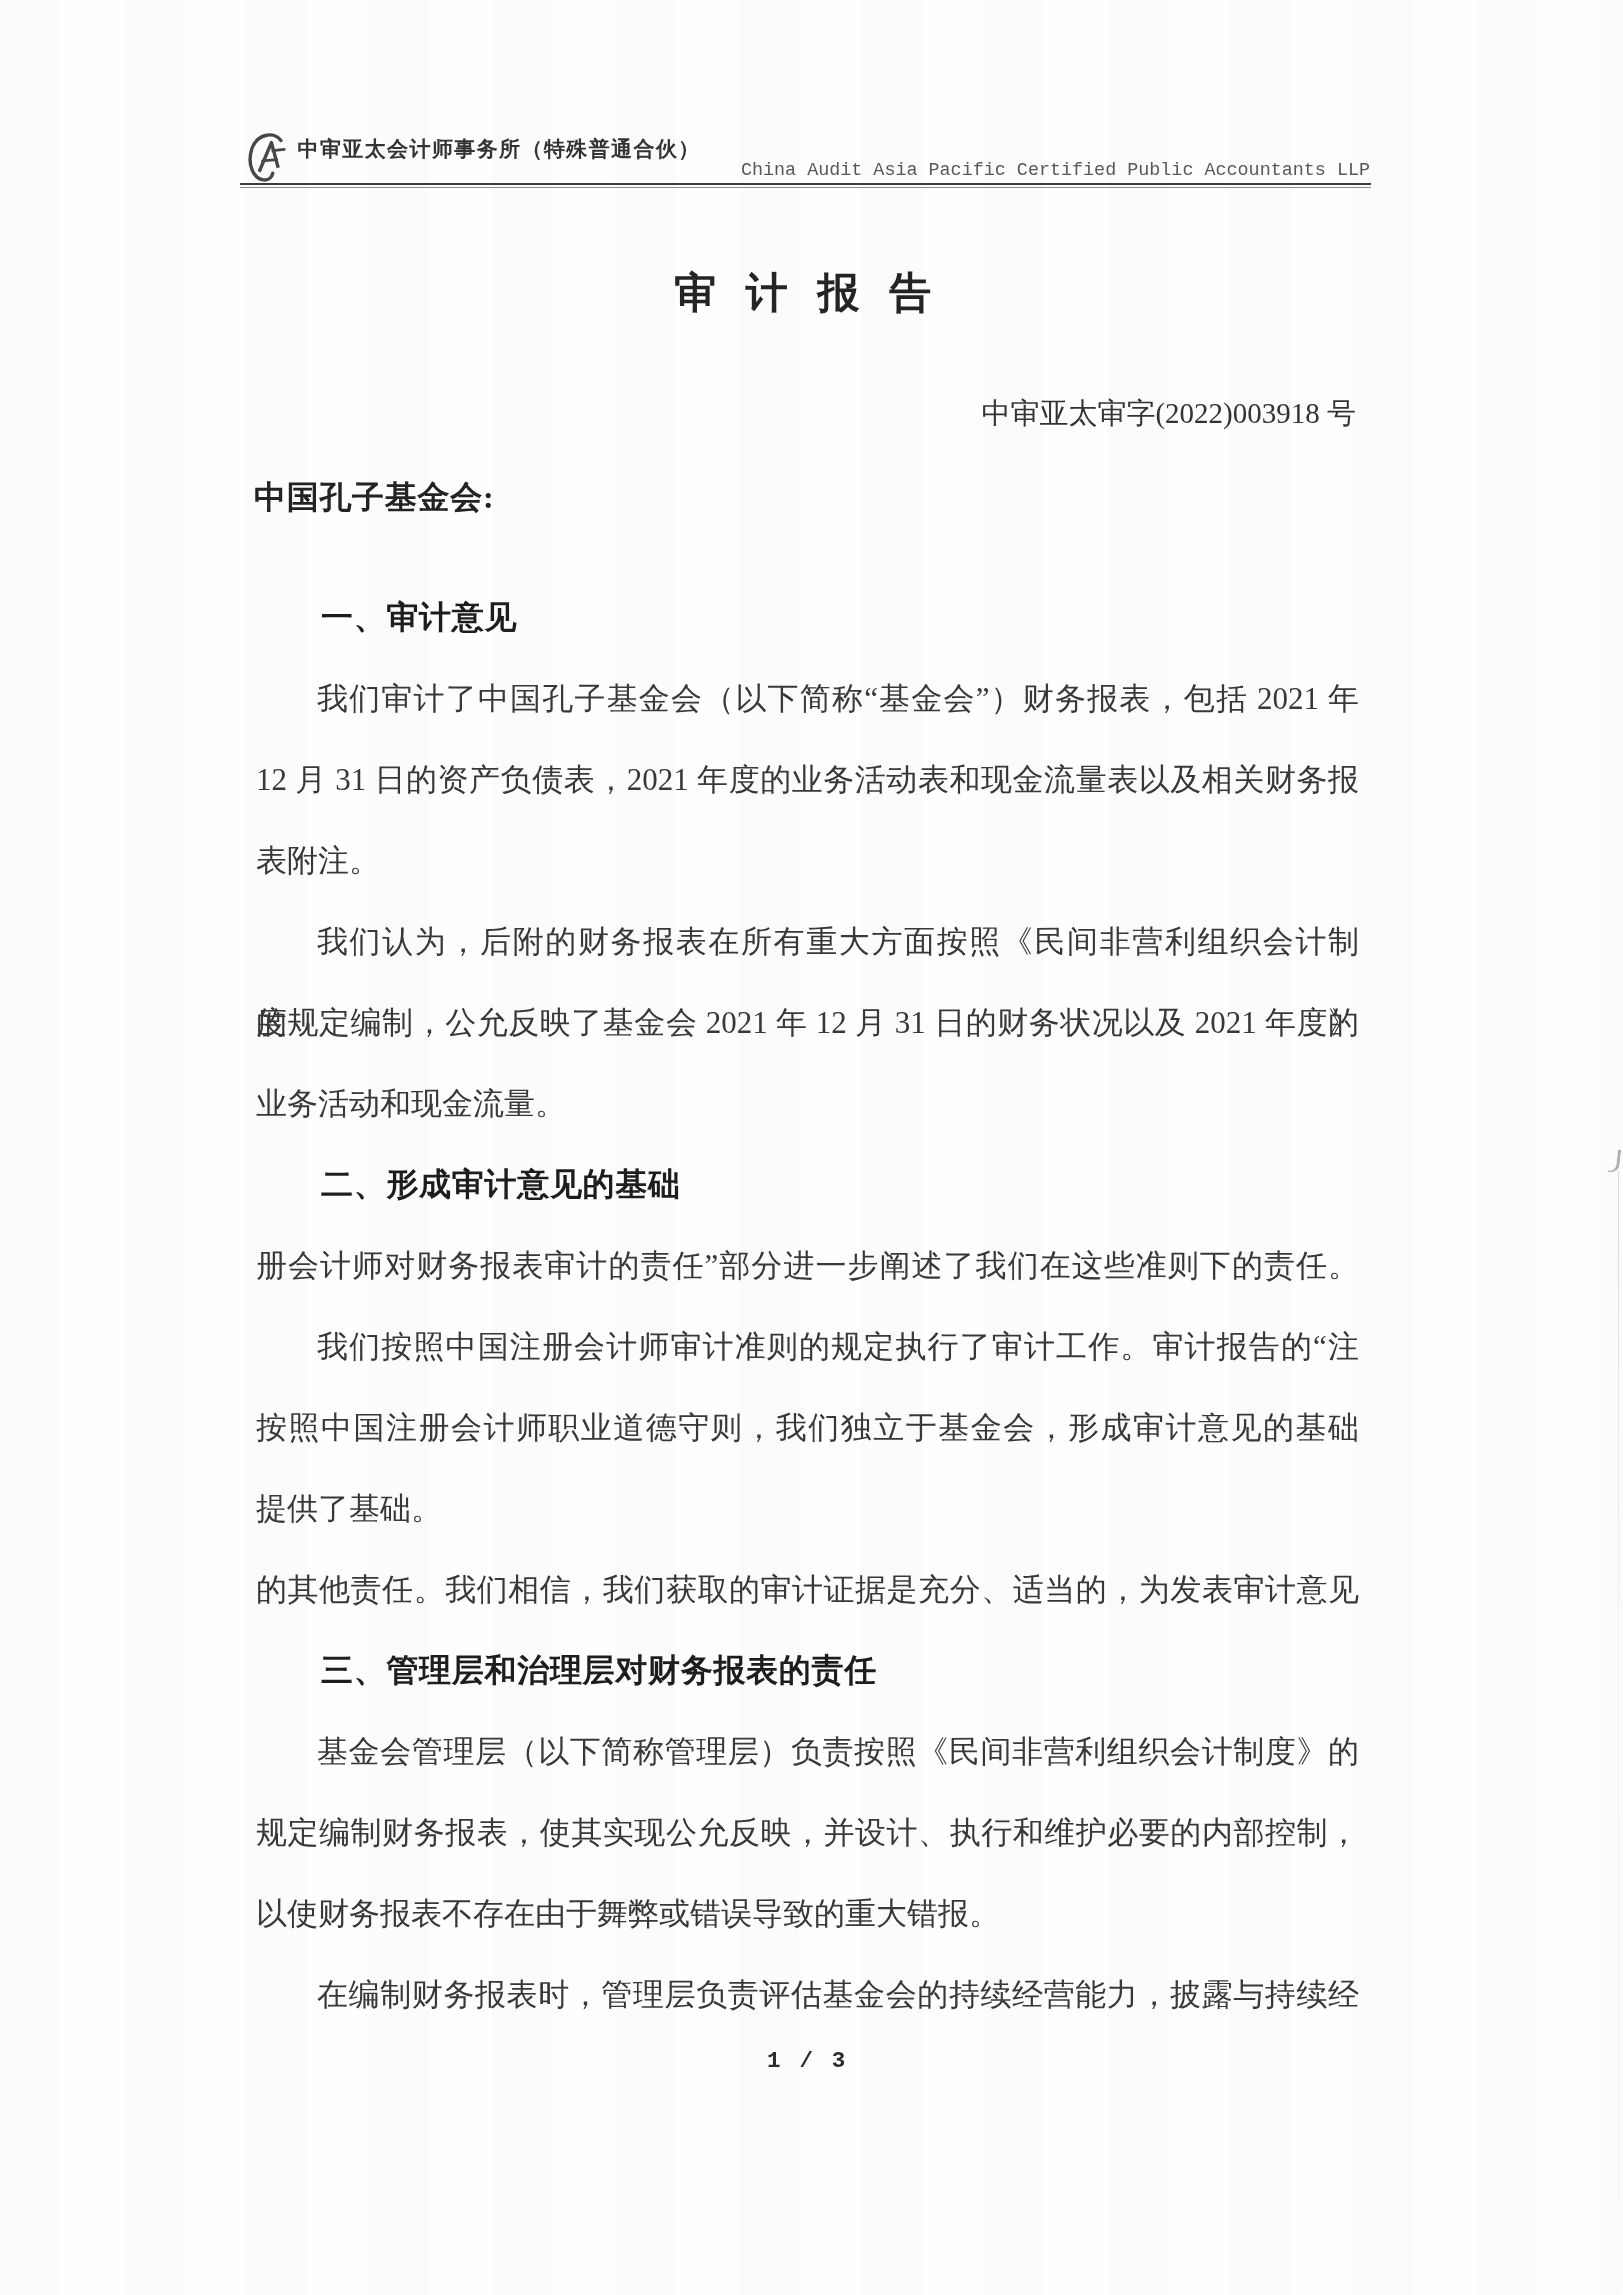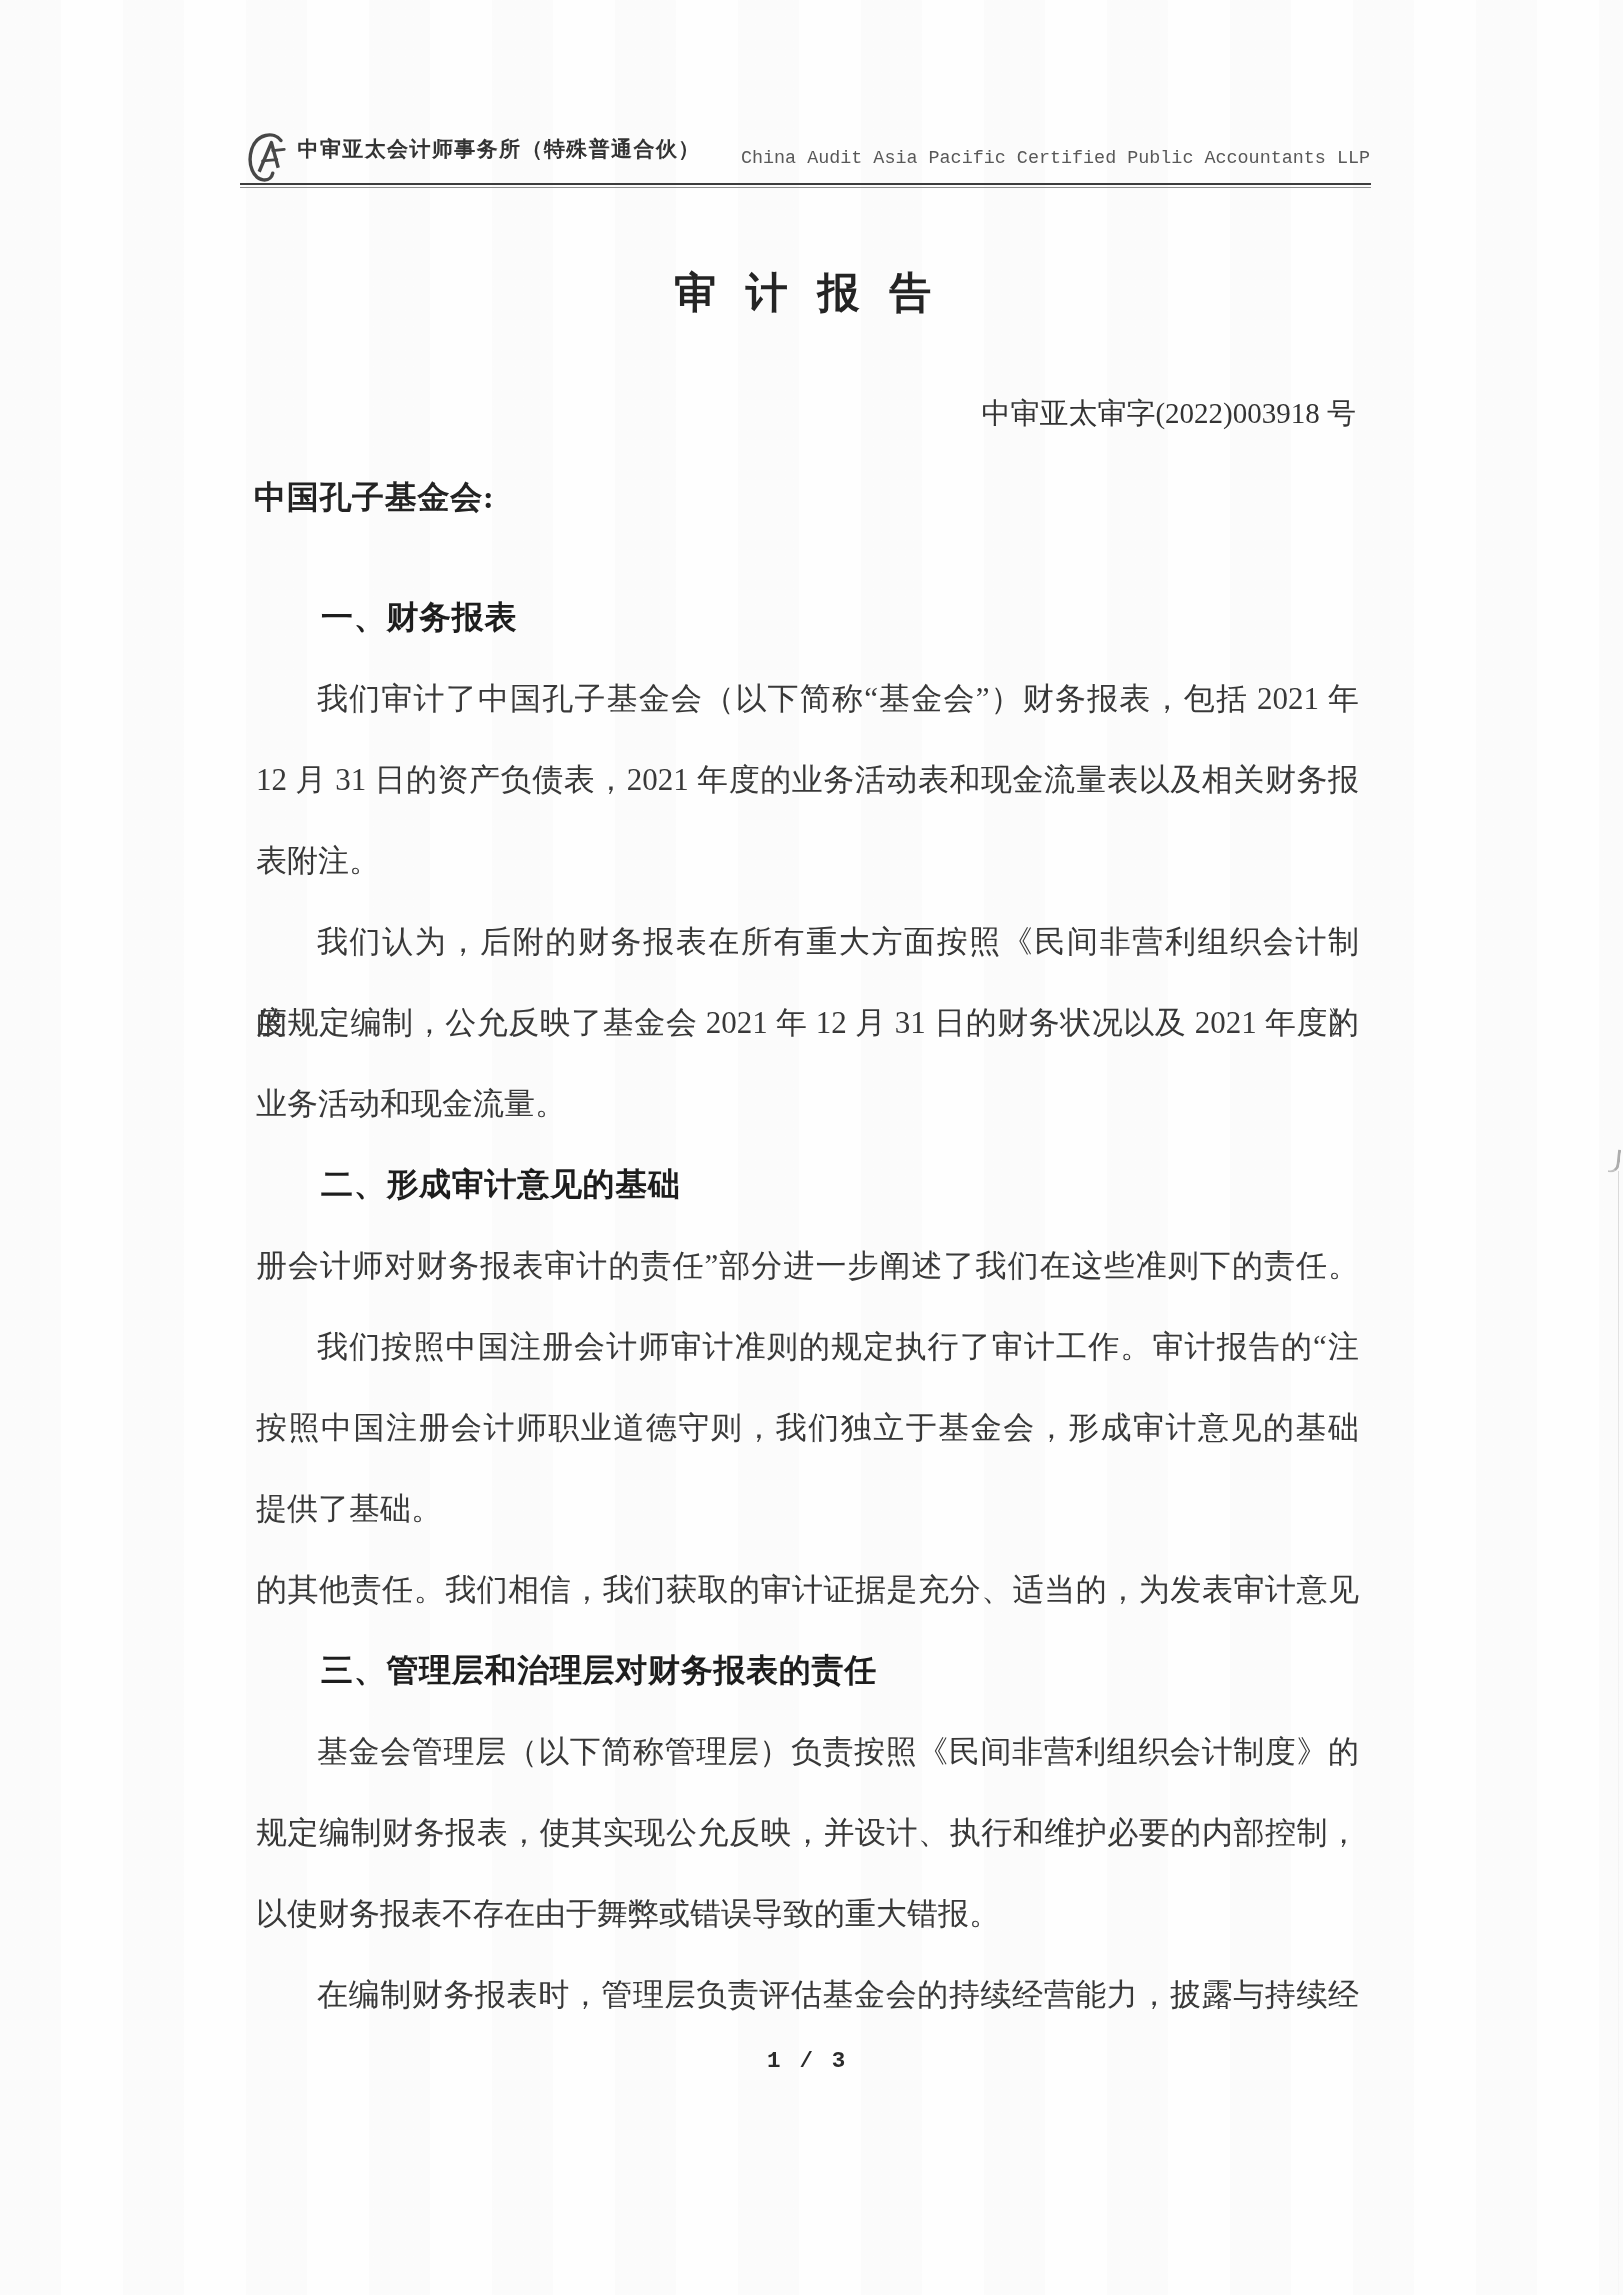--- a/index.html
+++ b/index.html
@@ -12,21 +12,21 @@
     color:#383838;
   }
 
   
   .letterhead { position:absolute; left:244px; top:131px; width:1126px;
     display:flex; align-items:flex-end; }
   .logo-wrap { width:48px; height:53px; flex:0 0 auto; }
   .firm-cn { font-family:"Liberation Sans","DejaVu Sans",sans-serif; font-weight:700;
     font-size:21px; color:#333; margin-left:5.5px; letter-spacing:1.4px; padding-bottom:21px; }
   .firm-en { margin-left:auto; font-family:"Liberation Mono","DejaVu Sans Mono",monospace;
-    font-size:18.4px; color:#585858; padding-bottom:15px; white-space:nowrap; }
+    font-size:18.4px; color:#585858; padding-bottom:3px; white-space:nowrap; }
   .header-rule { position:absolute; left:240px; top:183px; width:1131px;
     border-top:2.7px solid #3d3d3d; }
   .header-rule::after { content:""; display:block; margin-top:2px; border-top:1.4px solid #8d8d8d; }
 
   
   .doc-title { position:absolute; left:256px; top:265px; width:1103px; text-align:center;
     font-size:42px; font-weight:700; letter-spacing:9.6px; color:#242424; }
   .doc-ref { position:absolute; left:256px; top:394px; width:1100px; text-align:right;
     font-size:29px; color:#333; }
   .addressee { position:absolute; left:254px; top:476px; font-size:32px; font-weight:700;
@@ -69,21 +69,21 @@
     <span class="firm-cn">中审亚太会计师事务所（特殊普通合伙）</span>
     <span class="firm-en">China Audit Asia Pacific Certified Public Accountants LLP</span>
   </div>
   <div class="header-rule"></div>
 
   <div class="doc-title">审 计 报 告</div>
   <div class="doc-ref">中审亚太审字(2022)003918 号</div>
   <div class="addressee">中国孔子基金会:</div>
 
   <div class="doc-body">
-      <div class="heading">一、财务报表</div>
+      <div class="heading">一、审计意见</div>
       <div class="line j ind">我们审计了中国孔子基金会（以下简称“基金会”）财务报表，包括 2021 年</div>
       <div class="line j">12 月 31 日的资产负债表，2021 年度的业务活动表和现金流量表以及相关财务报</div>
       <div class="line">表附注。</div>
       <div class="line j ind">我们认为，后附的财务报表在所有重大方面按照《民间非营利组织会计制度》</div>
       <div class="line j">的规定编制，公允反映了基金会 2021 年 12 月 31 日的财务状况以及 2021 年度的</div>
       <div class="line">业务活动和现金流量。</div>
       <div class="heading">二、形成审计意见的基础</div>
       <div class="line j">册会计师对财务报表审计的责任”部分进一步阐述了我们在这些准则下的责任。</div>
       <div class="line j ind">我们按照中国注册会计师审计准则的规定执行了审计工作。审计报告的“注</div>
       <div class="line j">按照中国注册会计师职业道德守则，我们独立于基金会，形成审计意见的基础</div>

